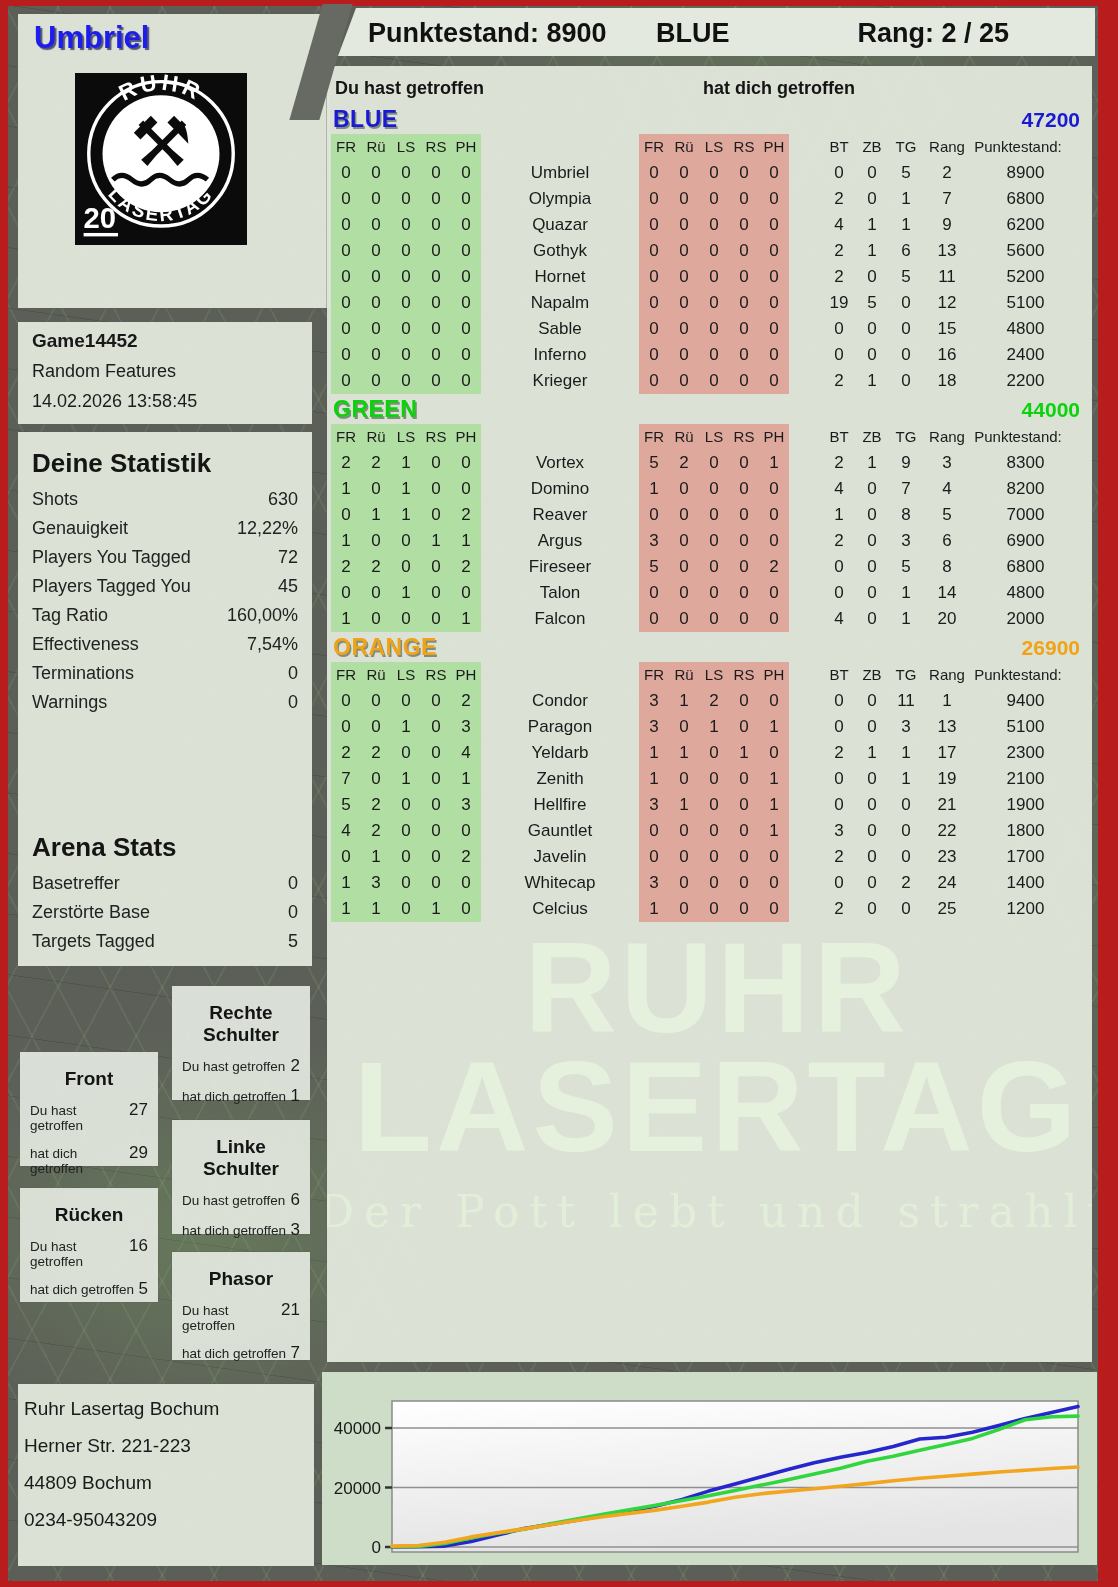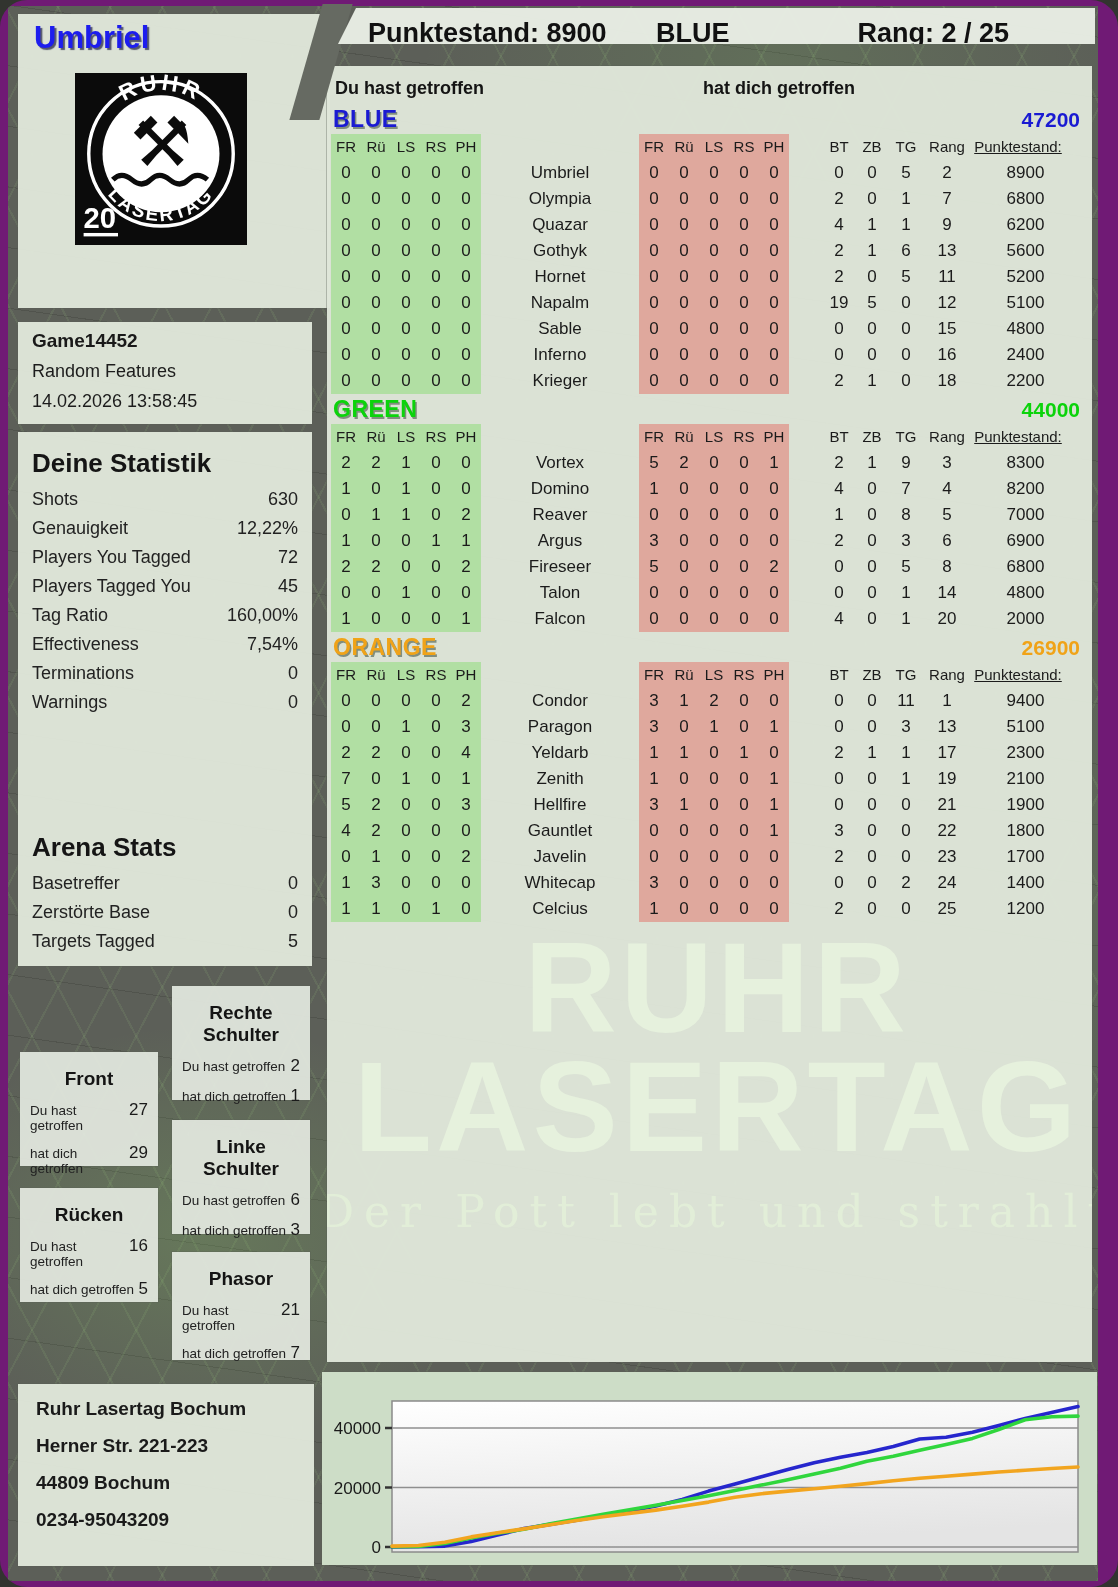--- a/index.html
+++ b/index.html
@@ -1,16 +1,16 @@
 <!DOCTYPE html>
 <html><head>
 <meta charset="utf-8">
 <style>
   html,body{margin:0;padding:0;background:#32342f;font-family:"Liberation Sans",sans-serif;}
-  .canvas{position:relative;width:1118px;height:1587px;margin:0 auto;overflow:hidden;background:#701a75;border-radius:27px;}
+  .canvas{position:relative;width:1118px;height:1587px;margin:0 auto;overflow:hidden;background:#b91c1c;}
   .bg{position:absolute;left:8px;top:6px;right:20px;bottom:6px;
       background:
         radial-gradient(ellipse 420px 300px at 18% 78%, rgba(140,210,100,0.22), transparent 70%),
         radial-gradient(ellipse 500px 340px at 70% 4%, rgba(120,180,95,0.18), transparent 70%),
         radial-gradient(ellipse 360px 500px at 96% 55%, rgba(120,180,95,0.10), transparent 70%),
         repeating-linear-gradient(62deg, rgba(165,215,135,0.10) 0 2px, transparent 2px 46px),
         repeating-linear-gradient(-62deg, rgba(165,215,135,0.10) 0 2px, transparent 2px 46px),
         repeating-linear-gradient(8deg, rgba(60,62,56,0.35) 0 1px, transparent 1px 60px),
         #5c5f58;}
   .panel{position:absolute;background:rgba(223,230,217,0.97);box-shadow:0 0 0 1px rgba(90,95,85,0.35);}
@@ -31,27 +31,27 @@
       padding:16px 10px;box-sizing:border-box;}
   .hitbox h3{margin:0 0 6px;text-align:center;font-size:19px;color:#141414;}
   .hb-row{display:flex;justify-content:space-between;align-items:baseline;margin-top:10px;}
   .hb-label{font-size:13.5px;color:#222;}
   .hb-val{font-size:17px;color:#1a1a1a;}
   .box-front{left:20px;top:1052px;width:138px;height:114px;}
   .box-ruecken{left:20px;top:1188px;width:138px;height:114px;}
   .box-rs{left:172px;top:986px;width:138px;height:114px;}
   .box-ls{left:172px;top:1120px;width:138px;height:114px;}
   .box-ph{left:172px;top:1252px;width:138px;height:108px;}
-  .footer-panel{left:18px;top:1384px;width:296px;height:182px;padding:10px 18px;box-sizing:border-box;font-weight:bold;}
+  .footer-panel{left:18px;top:1384px;width:296px;height:182px;padding:10px 6px;box-sizing:border-box;}
   .footer-line{font-size:19px;color:#1a1a1a;margin-top:15px;}
   .footer-line:first-child{margin-top:4px;}
   
   .accent-slant{position:absolute;left:306px;top:4px;width:30px;height:116px;background:#666a62;
       transform:skewX(-16deg);z-index:3;}
-  .header-band{position:absolute;left:338px;top:8px;width:757px;height:36px;background:rgba(232,237,228,0.97);
+  .header-band{position:absolute;left:338px;top:8px;width:757px;height:48px;background:rgba(232,237,228,0.97);
       clip-path:polygon(18px 0,100% 0,100% 100%,0 100%);z-index:4;}
   .header-band span{position:absolute;top:10px;font-size:27px;font-weight:bold;color:#111;}
   .hb-score{left:30px;}
   .hb-team{left:318px;}
   .hb-rank{right:86px;}
   
   .main-panel{left:327px;top:66px;width:765px;height:1296px;z-index:2;overflow:hidden;}
   .watermark{position:absolute;left:-40px;top:862px;width:860px;text-align:center;color:rgba(231,243,222,0.85);
       font-weight:bold;line-height:0.93;letter-spacing:4px;pointer-events:none;}
   .wm1{font-size:128px;}
@@ -66,21 +66,21 @@
   .team-name{font-size:23px;font-weight:bold;letter-spacing:0.5px;}
   .team-total{font-size:21px;font-weight:bold;}
   .tgrid{display:grid;grid-template-columns:repeat(5,30px) 158px repeat(5,30px) 34px 32px 34px 34px 48px 1fr;
       font-size:17px;color:#1b1b1b;}
   .tgrid .h{font-size:15px;line-height:23px;height:23px;}
   .tgrid .c{line-height:26px;height:26px;text-align:center;}
   .you-bg{background:#b1dfa3;}
   .them-bg{background:#dfa89d;}
   .name-c{text-align:center;}
   .score-c{text-align:right;padding-right:12px;}
-  .ph-head{text-align:right;padding-right:27px;text-decoration:underline;}
+  .ph-head{text-align:right;padding-right:27px;}
   
   .chart-panel{position:absolute;left:322px;top:1372px;width:775px;height:193px;background:#cdddc7;
       box-shadow:0 0 0 1px rgba(90,95,85,0.4);z-index:2;}
   .chart-panel svg{display:block;}
   text{font-family:"Liberation Sans",sans-serif;}
 </style>
 </head>
 <body>
 
 <div class="canvas">

